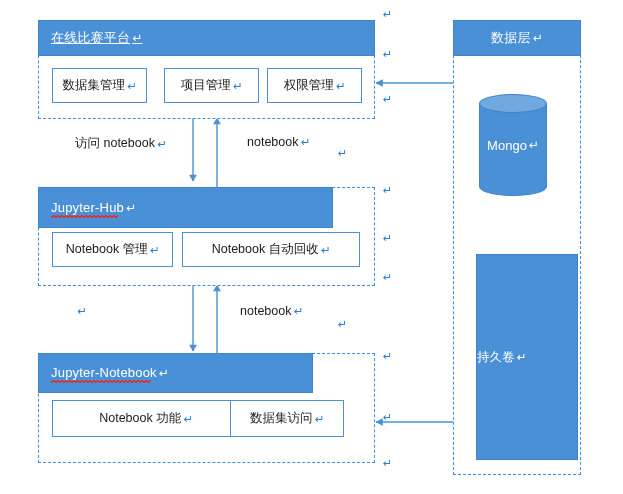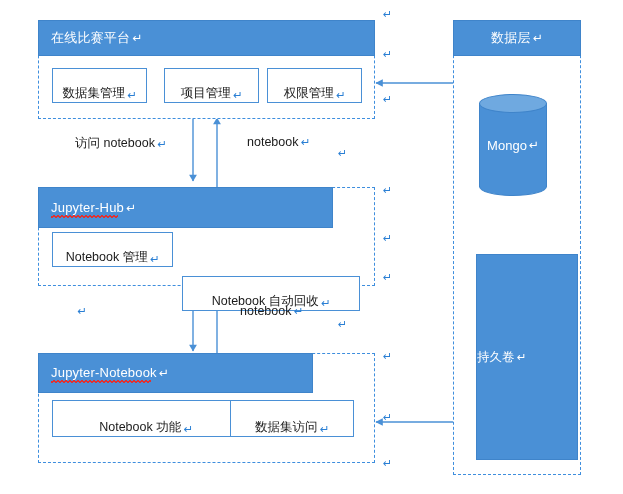--- a/index.html
+++ b/index.html
@@ -50,21 +50,21 @@
     background-size:4px 3px;
     background-repeat:repeat-x;
   }
 
   
   .node{
     border:1px solid #4a90d6;
     background:#ffffff;
     color:#1b1b1b;
     display:flex;
-    align-items:flex-end;
+    align-items:center;
     justify-content:center;
     font-size:12.5px;
     white-space:nowrap;
   }
 
   
   .edge-label{
     color:#1b1b1b;
     font-size:12.5px;
     white-space:nowrap;
@@ -153,21 +153,21 @@
 
     <line x1="217" y1="357" x2="217" y2="285" stroke="#4a90d6" stroke-width="1.4" marker-end="url(#arrUp)"></line>
 
     <line x1="453" y1="83" x2="376" y2="83" stroke="#4a90d6" stroke-width="1.4" marker-end="url(#arrLeft)"></line>
 
     <line x1="453" y1="422" x2="376" y2="422" stroke="#4a90d6" stroke-width="1.4" marker-end="url(#arrLeft)"></line>
   </svg>
 
   <div class="abs group-dash" style="left:38px;top:20px;width:337px;height:99px;"></div>
 
-  <div class="abs hdr left-text" style="left:38px;top:20px;width:337px;height:36px;">
+  <div class="abs hdr left-text" style="left:38px;top:20px;width:337px;height:36px;text-decoration:underline;">
     <span>在线比赛平台</span>
       <span class="ret ret-w">↵</span>
   </div>
 
   <div class="abs node" style="left:52px;top:68px;width:95px;height:35px;">
     <span>数据集管理</span>
       <span class="ret">↵</span>
   </div>
 
   <div class="abs node" style="left:164px;top:68px;width:95px;height:35px;">
@@ -195,21 +195,21 @@
   <div class="abs hdr left-text" style="left:38px;top:187px;width:295px;height:41px;">
     <span class="squiggle">Jupyter-Hub</span>
       <span class="ret ret-w">↵</span>
   </div>
 
   <div class="abs node" style="left:52px;top:232px;width:121px;height:35px;">
     <span>Notebook 管理</span>
       <span class="ret">↵</span>
   </div>
 
-  <div class="abs node" style="left:182px;top:232px;width:178px;height:35px;margin-top:44px;">
+  <div class="abs node" style="left:182px;top:232px;width:178px;height:35px;">
     <span>Notebook 自动回收</span>
       <span class="ret">↵</span>
   </div>
 
   <div class="abs edge-label" style="left:75px;top:304px;">
       <span class="ret">↵</span>
   </div>
 
   <div class="abs edge-label" style="left:240px;top:304px;">
     <span>notebook</span>
@@ -221,21 +221,21 @@
   <div class="abs hdr left-text" style="left:38px;top:353px;width:275px;height:40px;">
     <span class="squiggle">Jupyter-Notebook</span>
       <span class="ret ret-w">↵</span>
   </div>
 
   <div class="abs node" style="left:52px;top:400px;width:188px;height:37px;">
     <span>Notebook 功能</span>
       <span class="ret">↵</span>
   </div>
 
-  <div class="abs node" style="left:230px;top:400px;width:124px;height:37px;">
+  <div class="abs node" style="left:230px;top:400px;width:114px;height:37px;">
     <span>数据集访问</span>
       <span class="ret">↵</span>
   </div>
 
   <div class="abs group-dash" style="left:453px;top:20px;width:128px;height:455px;"></div>
 
   <div class="abs hdr center-text" style="left:453px;top:20px;width:128px;height:36px;">
     <span>数据层</span>
       <span class="ret ret-w">↵</span>
   </div>

